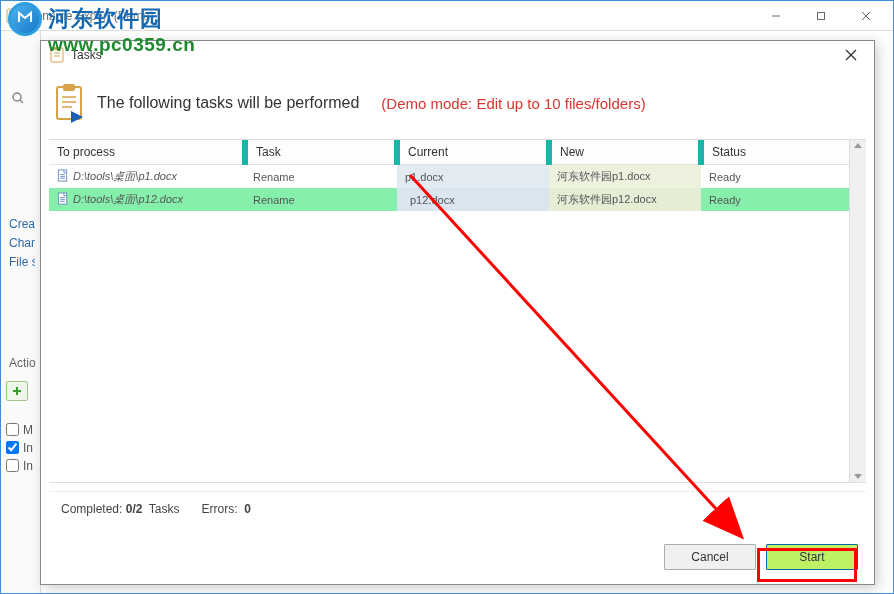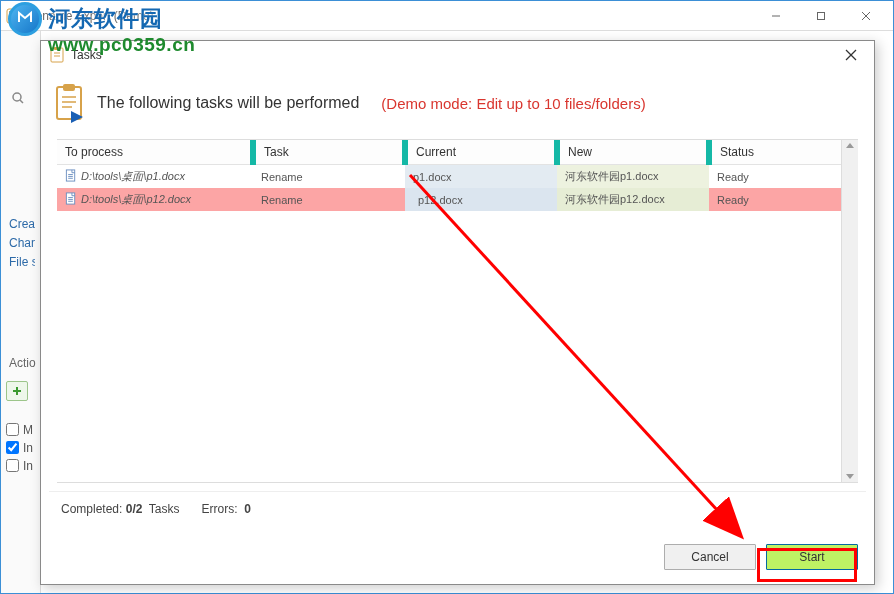--- a/index.html
+++ b/index.html
@@ -37,27 +37,27 @@
 .dlg-titlebar { height: 28px; display: flex; align-items: center; padding: 0 8px; background: #fff; }
 .dlg-titlebar .ticon { width: 16px; height: 16px; margin-right: 6px; }
 .dlg-title { color: #333; font-size: 12px; }
 .dlg-close { margin-left: auto; width: 30px; height: 24px; display:flex;align-items:center;justify-content:center; font-size:14px; color:#333;}
 
 .dlg-header { padding: 14px 16px 16px 12px; display: flex; align-items: center; gap: 10px; }
 .dlg-header-icon { width: 34px; height: 40px; flex-shrink:0;}
 .dlg-header-text { font-size: 16px; color: #333; }
 .dlg-header-demo { font-size: 15px; color: #d9362f; margin-left: 12px; }
 
-.tbl-wrap { flex: 1; border-top: 1px solid #ddd; border-bottom: 1px solid #ddd; margin: 0 16px; position: relative; overflow:hidden;}
+.tbl-wrap { flex: 1; border-top: 1px solid #ddd; border-bottom: 1px solid #ddd; margin: 0 8px; position: relative; overflow:hidden;}
 .tbl { width: 100%; border-collapse: collapse; }
 .tbl th { text-align: left; font-weight: normal; color: #333; padding: 5px 8px; border-bottom: 1px solid #e3e3e3; background: #fdfdfd; font-size: 12px;}
 .tbl th + th { border-left: 6px solid #14b8a6;}
 .tbl td { padding: 4px 8px; color: #555; font-size: 11px; white-space: nowrap;}
 .tbl tr.row0 { background: #fff; }
-.tbl tr.row1 { background: #fca5a5; }
+.tbl tr.row1 { background: #86efac; }
 .cell-current { background: #e3ebf2 !important; }
 .row1 .cell-current { background: #dbe5ef !important; padding-left: 13px;}
 .cell-new { background: #edf2df !important; }
 .row1 .cell-new { background: #e6edd5 !important;}
 .cell-path { font-style: italic; color: #666; }
 .doc-icon{ display:inline-block; width:12px;height:13px; margin-right:4px; vertical-align:-2px;}
 
 .status-bar { padding: 10px 12px; color: #444; display: flex; gap: 22px; border-top:1px solid #eee; margin:8px 8px;}
 .status-bar b{ font-weight:bold;}
 

